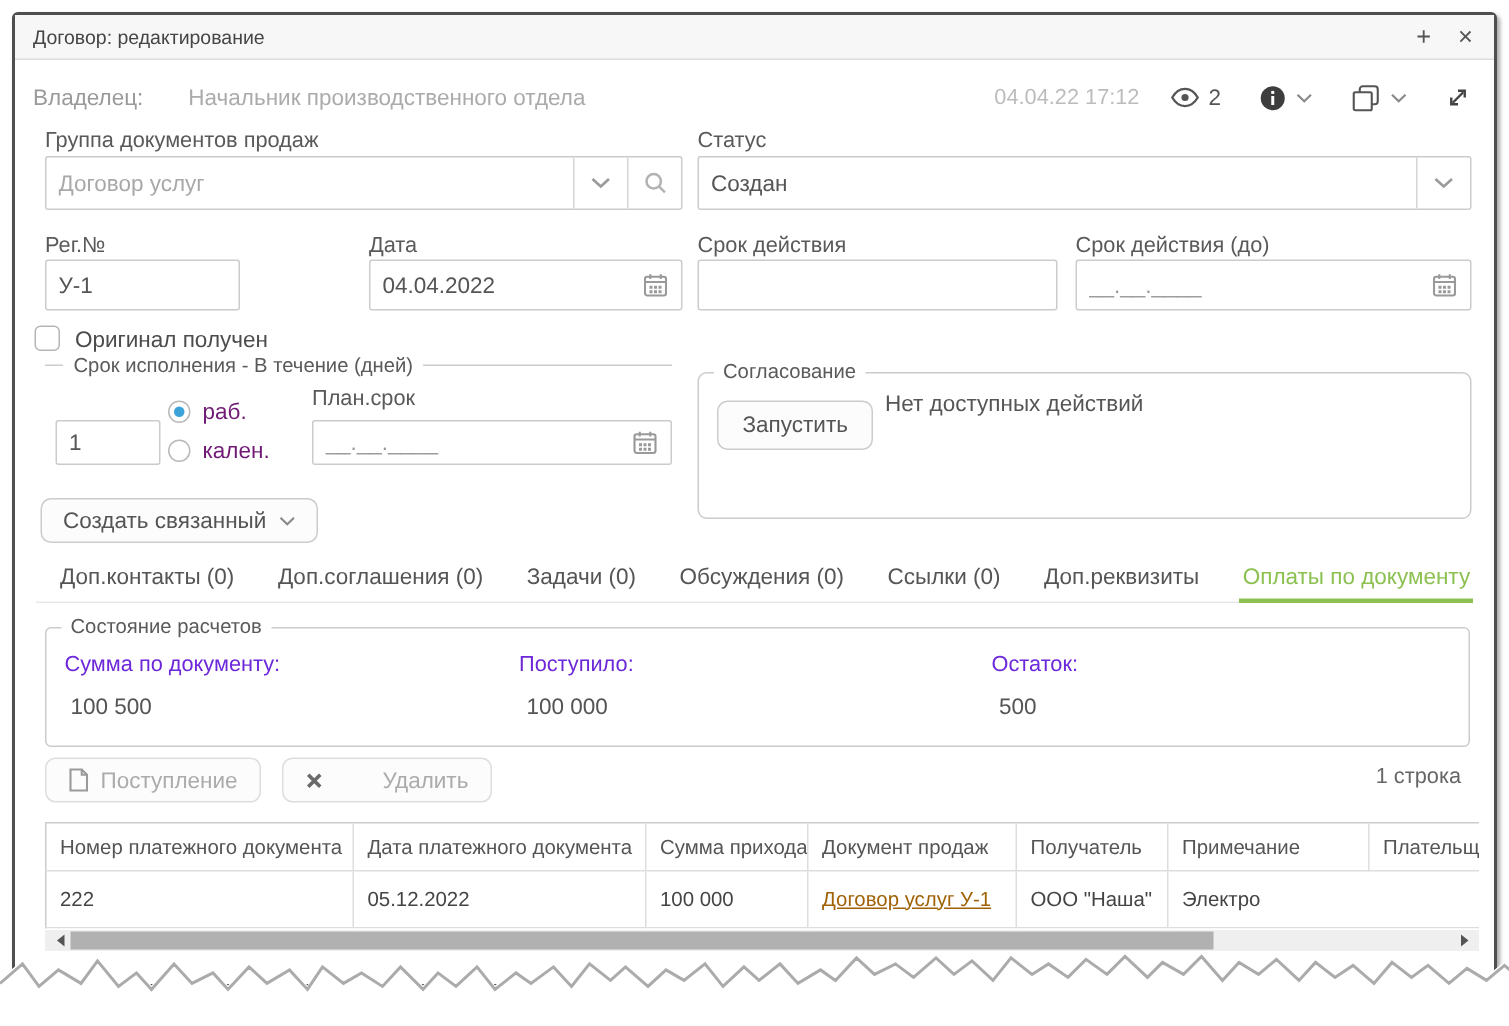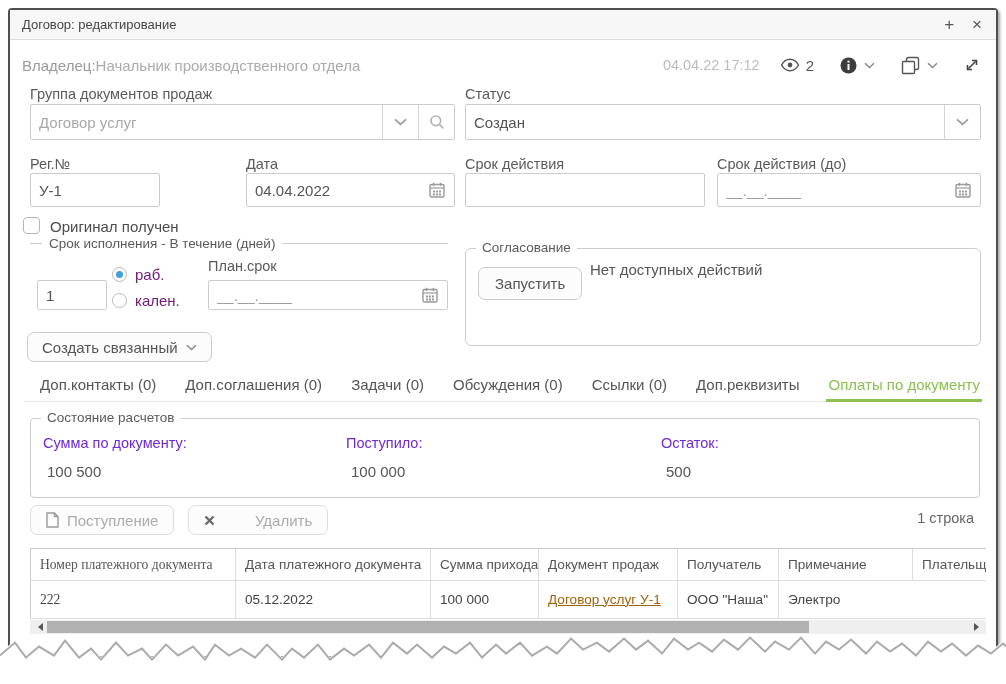--- a/index.html
+++ b/index.html
@@ -10,21 +10,21 @@
 
   
   .titlebar { position:absolute; left:0; top:0; right:0; height:30px; background:#f7f7f7; border-bottom:1px solid #ddd;
               display:flex; align-items:center; padding:0 14px 0 12px; }
   .titlebar .ttl { font-size:13px; color:#454545; }
   .titlebar .sp { flex:1; }
   .tb-btn { color:#555; font-size:17px; line-height:1; margin-left:18px; cursor:pointer; }
 
   
   .ownerrow { position:absolute; left:12px; right:16px; top:44px; height:22px; display:flex; align-items:center; }
-  .owner-label { color:#9a9a9a; font-size:15px; margin-right:0; }
+  .owner-label { color:#9a9a9a; font-size:15px; margin-right:30px; }
   .owner-value { color:#ababab; font-size:15px; }
   .hdr-icons { margin-left:auto; display:flex; align-items:center; gap:14px; }
   .hdr-date { color:#bcbcbc; font-size:14.5px; margin-right:6px; }
   .views { display:flex; align-items:center; gap:6px; color:#555; font-size:15px; }
   .icon-pair { display:flex; align-items:center; gap:7px; margin-left:12px; }
 
   
   .lbl { position:absolute; color:#5a5a5a; font-size:14.5px; }
   .field { position:absolute; border:1px solid #ccc; border-radius:2px; background:#fff; display:flex; align-items:center; }
   .field input { border:0; outline:0; flex:1; min-width:0; height:100%; font-family:inherit; font-size:15px; color:#555; padding:0 8px; background:transparent; }
@@ -64,21 +64,21 @@
   
   .rowcount { position:absolute; right:22px; top:500px; color:#666; font-size:14.5px; }
 
   
   .grid { position:absolute; left:20px; top:538px; width:956px; border-top:1px solid #ccc; border-left:1px solid #ccc; overflow:hidden; }
   .g-row { display:flex; width:1100px; }
   .g-cell { border-right:1px solid #ddd; border-bottom:1px solid #ddd; padding:0 6px 0 9px; display:flex; align-items:center;
             font-size:13.6px; color:#444; white-space:nowrap; overflow:hidden; }
   .g-head .g-cell { color:#555; height:32px; }
   .g-body .g-cell { height:38px; }
-  .c0{width:205px;font-family:Liberation Serif, serif;} .c1{width:195px;} .c2{width:108px;} .c3{width:139px;} .c4{width:101px;} .c5{width:134px;} .c6{flex:1;min-width:80px;}
+  .c0{width:205px;} .c1{width:195px;} .c2{width:108px;} .c3{width:139px;} .c4{width:101px;} .c5{width:134px;} .c6{flex:1;min-width:80px;}
   a.doclink { color:#a16207; font-size:13.6px; line-height:1.15; white-space:normal; }
 
   
   .hscroll { position:absolute; left:20px; top:610px; width:956px; height:14px; background:#efefef; display:flex; align-items:center; }
   .sb-arrow-l { width:0; height:0; border:4px solid transparent; border-right:5px solid #555; margin-left:4px; }
   .sb-arrow-r { width:0; height:0; border:4px solid transparent; border-left:5px solid #555; margin-right:3px; margin-left:auto; }
   .sb-thumb { position:absolute; left:17px; width:762px; top:1px; height:12px; background:#b1b1b1; }
 
   .tear { position:absolute; left:0; top:627px; width:1006px; height:57px; z-index:6; pointer-events:none; }
 </style>

